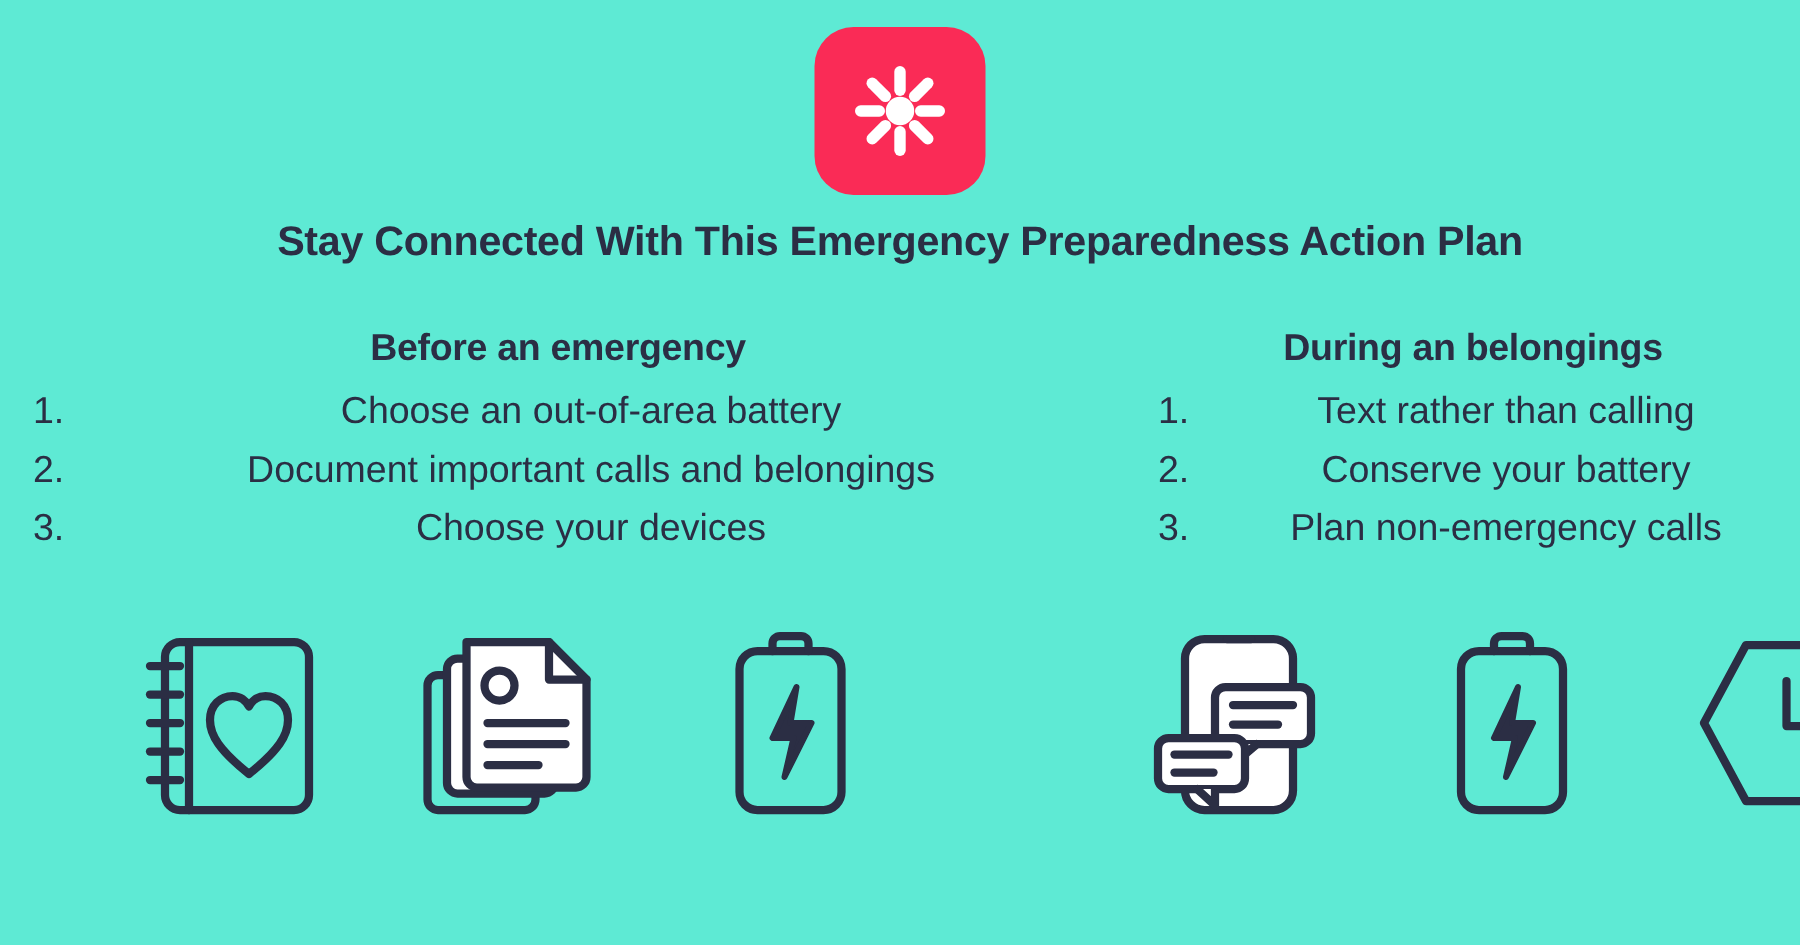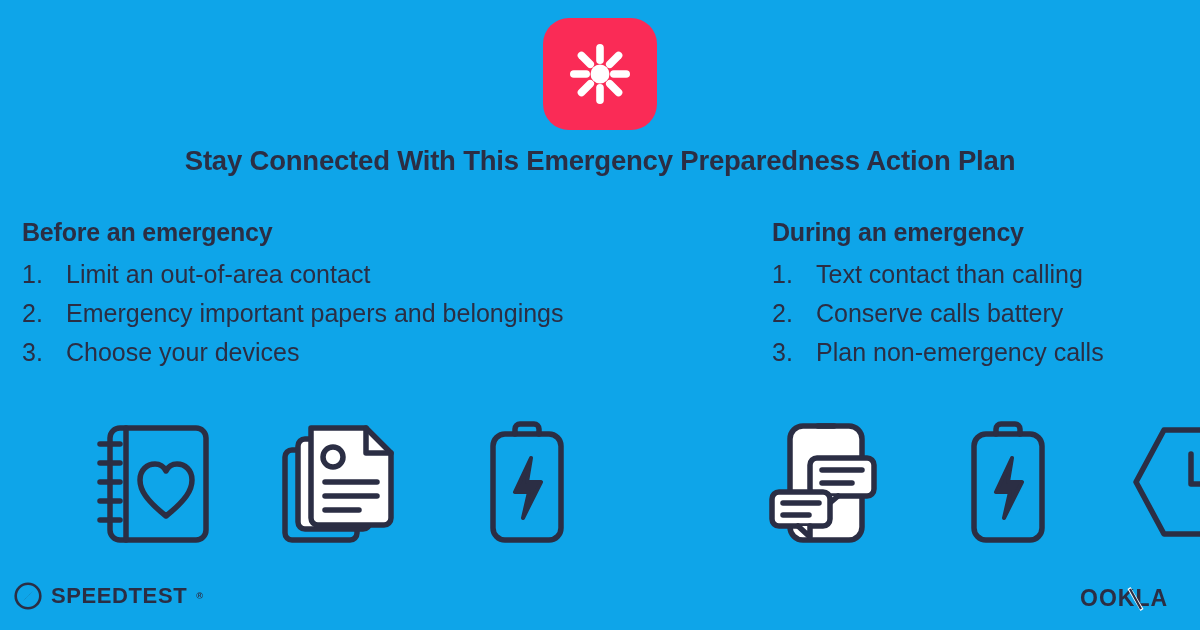--- a/index.html
+++ b/index.html
@@ -8,21 +8,21 @@
     height: 630px;
     background: #ffffff;
     font-family: "Liberation Sans", sans-serif;
     color: #2b2e44;
     overflow: hidden;
   }
   .page {
     position: relative;
     width: 1200px;
     height: 630px;
-    background: #0ea5e9;
+    background: #5eead4;
   }
 
   
   .badge-wrap {
     position: absolute;
     top: 18px;
     left: 0;
     width: 1200px;
     display: flex;
     justify-content: center;
@@ -50,20 +50,21 @@
     color: #2b2e44;
   }
 
   
   .cols {
     position: absolute;
     top: 218px;
     left: 0;
     width: 1200px;
     height: 170px;
+    text-align: center;
   }
   .col {
     position: absolute;
     top: 0;
   }
   .col-left  { left: 22px;  width: 700px; }
   .col-right { left: 772px; width: 420px; }
 
   .col h2 {
     font-size: 25px;
@@ -172,31 +173,31 @@
     </div>
   </div>
 
   <div class="headline">Stay Connected With This Emergency Preparedness Action Plan</div>
 
   <div class="cols">
 
     <div class="col col-left">
       <h2>Before an emergency</h2>
       <ol class="steps">
-        <li>Limit an out-of-area contact</li>
-        <li>Emergency important papers and belongings</li>
+        <li>Choose an out-of-area battery</li>
+        <li>Document important calls and belongings</li>
         <li>Choose your devices</li>
       </ol>
     </div>
 
     <div class="col col-right">
-      <h2>During an emergency</h2>
+      <h2>During an belongings</h2>
       <ol class="steps">
-        <li>Text contact than calling</li>
-        <li>Conserve calls battery</li>
+        <li>Text rather than calling</li>
+        <li>Conserve your battery</li>
         <li>Plan non-emergency calls</li>
       </ol>
     </div>
   </div>
 
   <div class="icons">
 
     <div class="icon-group left">
 
       <div class="icon-slot">
@@ -261,31 +262,14 @@
 
       <div class="icon-slot">
         <svg width="122" height="125" viewBox="0 0 122 125" fill="none" stroke="#2b2e44" stroke-width="5.5" stroke-linecap="round" stroke-linejoin="round">
           <path d="M34 10 H88 L116 62 L88 114 H34 L6 62 Z"></path>
           <path d="M61 34 V64 H83"></path>
         </svg>
       </div>
     </div>
   </div>
 
-  <div class="footer">
-    <div class="speedtest">
-      <svg width="28" height="28" viewBox="0 0 28 28">
-        <circle cx="14" cy="14" r="12.3" fill="none" stroke="#2b2e44" stroke-width="2.6"></circle>
-        <path d="M19.5 8.5 L11.6 16.4 L8.5 19.5 L16.4 11.6 Z" fill="#2b2e44"></path>
-      </svg>
-      <span class="wordmark">SPEEDTEST</span>
-      <span class="tm">®</span>
-    </div>
-    <div class="ookla">
-      <svg width="104" height="26" viewBox="0 0 104 26">
-        <text x="0" y="20" font-family="Liberation Sans, sans-serif" font-size="23" font-weight="bold" letter-spacing="1" fill="#2b2e44">OOKLA</text>
-        <line x1="49" y1="2" x2="62" y2="24" stroke="#ffffff" stroke-width="3.5"></line>
-        <line x1="50" y1="3" x2="61" y2="23" stroke="#2b2e44" stroke-width="2.2"></line>
-      </svg>
-    </div>
-  </div>
 
 </div>
 
 </body></html>

